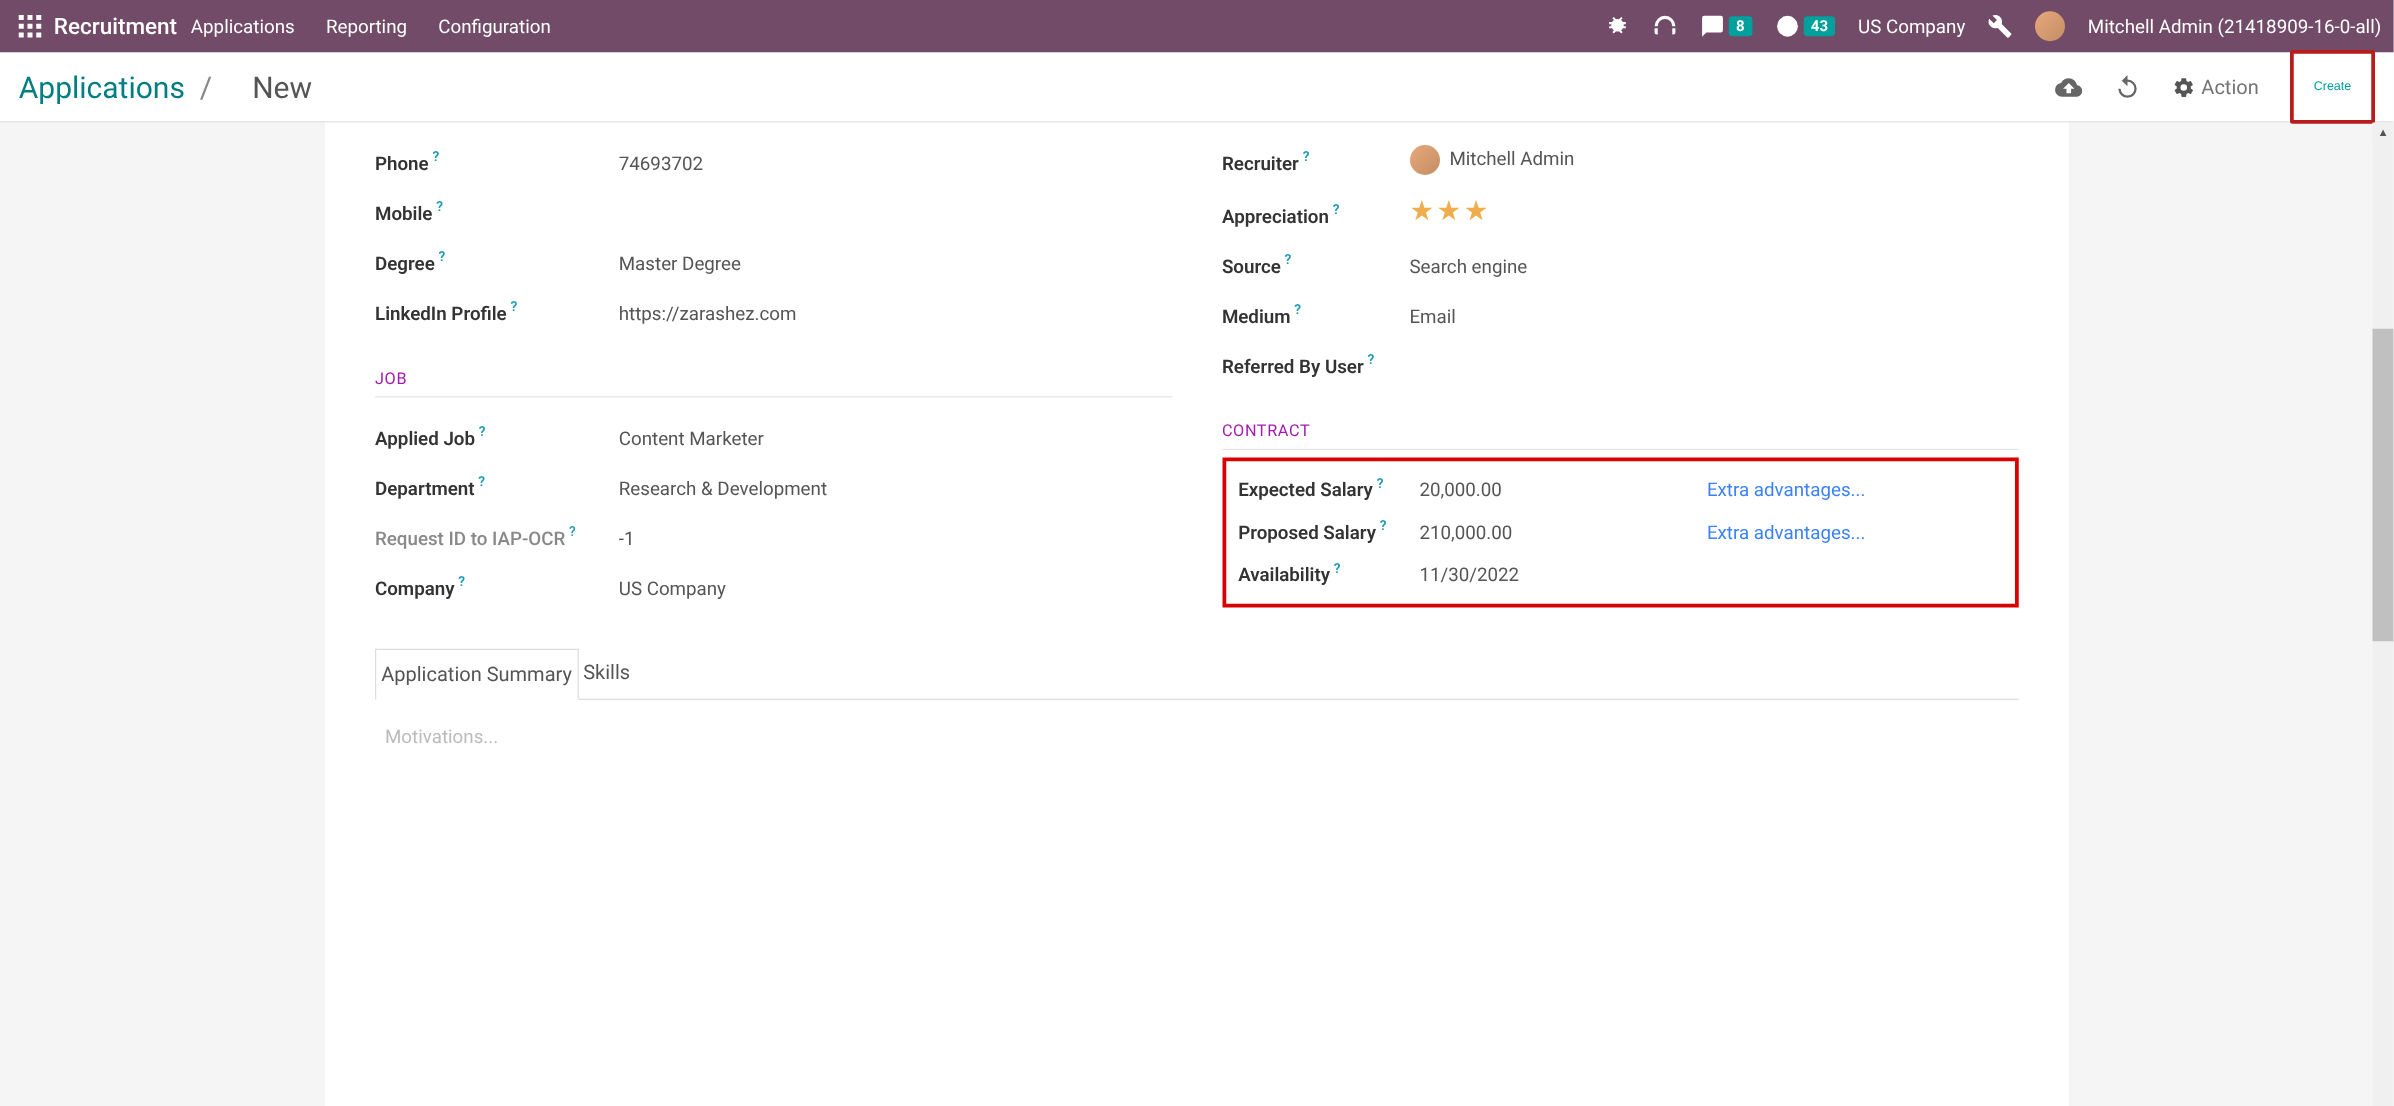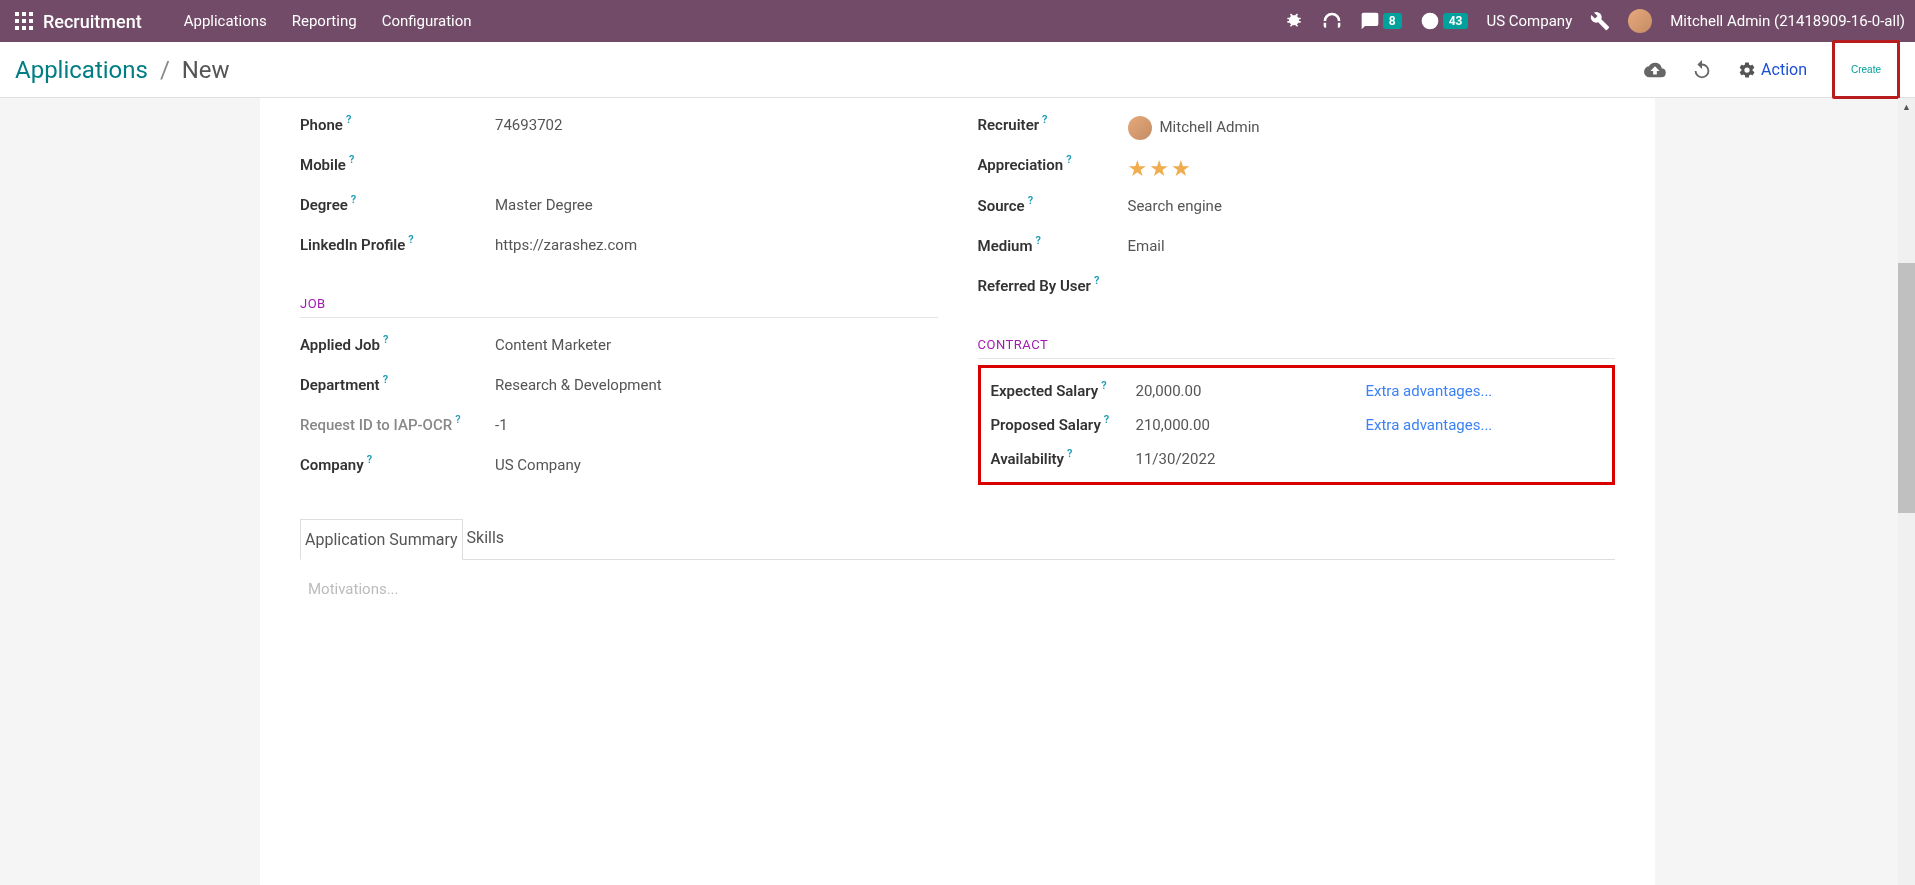--- a/index.html
+++ b/index.html
@@ -1,47 +1,47 @@
 <!DOCTYPE html>
 <html><head>
 <meta charset="utf-8">
 <style>
 * { box-sizing: border-box; margin: 0; padding: 0; }
 body { font-family: -apple-system, BlinkMacSystemFont, "Segoe UI", Roboto, sans-serif; background: #f5f5f5; width: 1915px; height: 885px; overflow: hidden; }
 
 .topbar { background: #714B67; height: 42px; display: flex; align-items: center; color: white; padding: 0 10px; }
 .apps-icon { width: 18px; height: 18px; margin: 0 10px 0 5px; display: grid; grid-template-columns: repeat(3,4px); grid-template-rows: repeat(3,4px); gap: 3px; cursor: pointer; }
 .apps-icon span { background: white; }
-.app-name { font-size: 18px; font-weight: 500; margin-right: 42px; }
+.app-name { font-size: 18px; font-weight: 500; margin-right: 11px; }
 .nav-link { font-size: 15px; margin-right: 25px; cursor: pointer; }
 .topbar-right { margin-left: auto; display: flex; align-items: center; gap: 18px; }
 .icon-btn { cursor: pointer; display: flex; align-items: center; }
 .badge { background: #00A09D; color: white; font-size: 12px; font-weight: bold; padding: 1px 6px; border-radius: 3px; margin-left: 3px; }
 .avatar { width: 24px; height: 24px; border-radius: 50%; background: linear-gradient(135deg,#e8a87c,#c38d64); }
 .company-name { font-size: 15px; }
 .user-name { font-size: 15px; }
 
 .breadcrumb-bar { background: white; height: 56px; display: flex; align-items: center; padding: 0 15px; border-bottom: 1px solid #e0e0e0; }
 .breadcrumb { font-size: 24px; }
 .bc-link { color: #017e84; cursor: pointer; }
 .bc-sep { color: #888; margin: 0 6px; }
-.bc-current { color: #555; }
+.bc-current { color: #555; margin-left: 20px; }
 .bar-right { margin-left: auto; display: flex; align-items: center; gap: 25px; }
-.action-btn { display: flex; align-items: center; gap: 5px; font-size: 16px; color: #1d4ed8; cursor: pointer; }
+.action-btn { display: flex; align-items: center; gap: 5px; font-size: 16px; color: #737373; cursor: pointer; }
 .create-btn { border: 3px solid #b91c1c; color: #00A09D; padding: 21px 16px; font-size: 10px; background: white; cursor: pointer; border-radius: 2px; }
 
 .content-wrap { position: relative; height: 787px; overflow: hidden; }
 .scrollbar-track { position: absolute; right: 0; top: 0; width: 17px; height: 100%; background: #f0f0f0; }
 .scrollbar-arrow { width: 17px; height: 17px; background: #f0f0f0; display: flex; align-items: center; justify-content: center; font-size: 9px; color: #555; }
 .scrollbar-thumb { position: absolute; right: 0; top: 165px; width: 17px; height: 250px; background: #c0c0c0; }
 
 .form-sheet { background: white; width: 1395px; margin: 0 auto; min-height: 100%; padding: 10px 40px 40px 40px; }
 .two-col { display: flex; gap: 40px; }
 .col { flex: 1; }
-.field-row { display: flex; align-items: flex-start; padding: 8px 0; min-height: 40px; }
+.field-row { display: flex; align-items: flex-end; padding: 8px 0; min-height: 40px; }
 .field-label { width: 195px; font-size: 15px; font-weight: 600; color: #333; display: flex; align-items: flex-start; }
 .field-label.muted { color: #888; font-weight: 500; }
 .help { font-size: 11px; color: #1a9bb5; margin-left: 3px; position: relative; top: -3px; }
 .field-value { font-size: 15px; color: #555; flex: 1; }
 .sec-header { font-size: 13px; font-weight: 400; color: #a21caf; letter-spacing: 0.5px; border-bottom: 1px solid #e5e5e5; padding-bottom: 6px; margin: 28px 0 10px 0; }
 .avatar-sm { width: 24px; height: 24px; border-radius: 50%; background: linear-gradient(135deg,#e8a87c,#c38d64); display: inline-block; vertical-align: middle; margin-right: 8px; }
 .stars { display: flex; gap: 2px; }
 .star { color: #f0ad4e; font-size: 22px; }
 .contract-box { border: 3px solid #d90000; padding: 6px 10px; margin-top: -4px; }
 .contract-row { display: flex; align-items: center; padding: 8px 0; }

